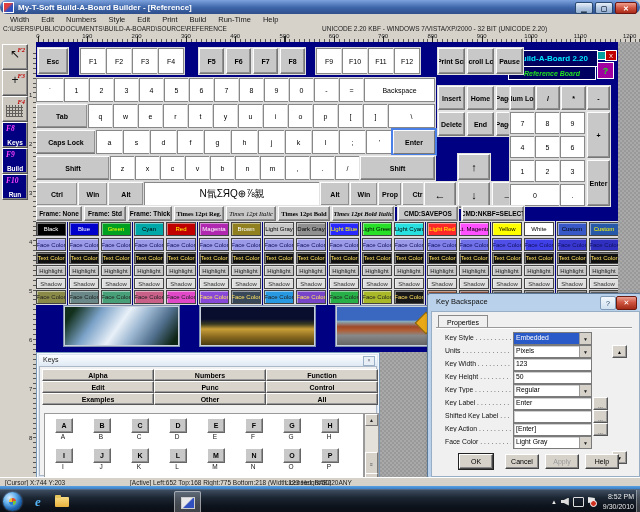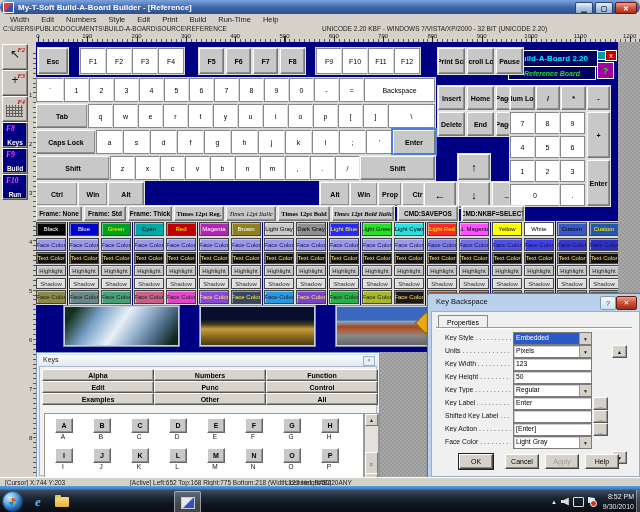--- a/index.html
+++ b/index.html
@@ -282,20 +282,21 @@
           <div class="key w" style="left: 174px; top: 114px; width: 25px; height: 24px;">b</div>
           <div class="key w" style="left: 199px; top: 114px; width: 25px; height: 24px;">n</div>
           <div class="key w" style="left: 224px; top: 114px; width: 25px; height: 24px;">m</div>
           <div class="key w" style="left: 249px; top: 114px; width: 25px; height: 24px;">,</div>
           <div class="key w" style="left: 274px; top: 114px; width: 25px; height: 24px;">.</div>
           <div class="key w" style="left: 299px; top: 114px; width: 25px; height: 24px;">/</div>
           <div class="key g" style="left: 324px; top: 114px; width: 75px; height: 24px;">Shift</div>
           <div class="key g" style="left: 0px; top: 140px; width: 42px; height: 24px;">Ctrl</div>
           <div class="key g" style="left: 42px; top: 140px; width: 30px; height: 24px;">Win</div>
           <div class="key g" style="left: 72px; top: 140px; width: 36px; height: 24px;">Alt</div>
+          <div class="key w space" style="left: 108px; top: 140px; width: 176px; height: 24px;">N氜ΣЯQ⊕⅞親</div>
           <div class="key g" style="left: 284px; top: 140px; width: 30px; height: 24px;">Alt</div>
           <div class="key g" style="left: 314px; top: 140px; width: 28px; height: 24px;">Win</div>
           <div class="key g" style="left: 342px; top: 140px; width: 24px; height: 24px;">Prop</div>
           <div class="key g" style="left: 366px; top: 140px; width: 33px; height: 24px;">Ctrl</div>
           <div class="key g" style="left: 402px; top: 6px; width: 27px; height: 26px;">Print Scr</div>
           <div class="key g" style="left: 431px; top: 6px; width: 27px; height: 26px;">Scroll Lck</div>
           <div class="key g" style="left: 460px; top: 6px; width: 27px; height: 26px;">Pause</div>
           <div class="key g" style="left: 402px; top: 44px; width: 27px; height: 24px;">Insert</div>
           <div class="key g" style="left: 431px; top: 44px; width: 27px; height: 24px;">Home</div>
           <div class="key g" style="left: 460px; top: 44px; width: 27px; height: 24px;">Page Up</div>

